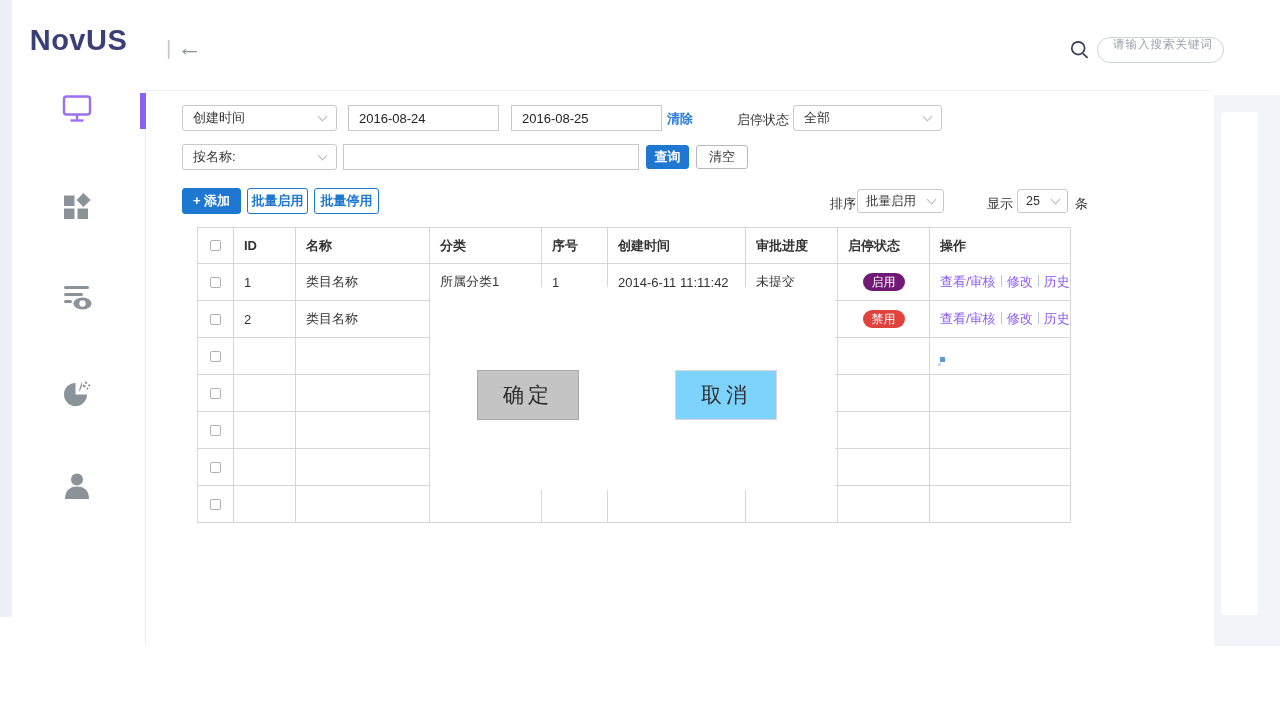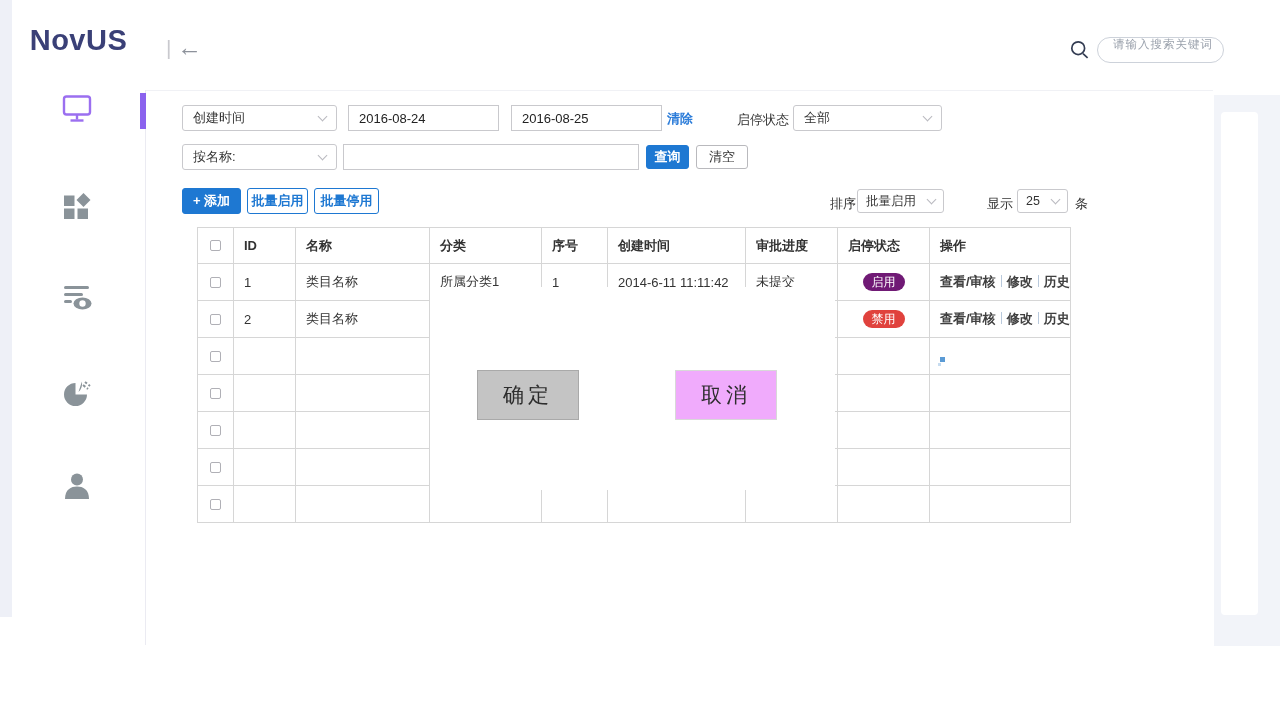--- a/index.html
+++ b/index.html
@@ -80,32 +80,32 @@
            overflow:hidden; white-space:nowrap; text-align:left; }
   thead tr { height:36px; }
   tbody tr { height:37px; }
   th { font-weight:700; }
   .col-check { padding:0; text-align:center; }
   .checkbox { width:11px; height:11px; border:1px solid #b0b0b6; border-radius:2px; margin:0 auto; cursor:pointer; background:#fff; }
   .cell-status { padding:0; text-align:center; }
   .badge { display:inline-block; padding:2.5px 9px; border-radius:10px; color:#fff; font-size:12px; line-height:13px; }
   .badge-green { background:#701a75; }
   .badge-red { background:#e0423d; }
-  .op a { color:#404040; font-weight:700; text-decoration:none; cursor:pointer; }
+  .op a { color:#8b5cf6; font-weight:400; text-decoration:none; cursor:pointer; }
   .op-sep { display:inline-block; width:1px; height:12px; background:#b9c9dc; margin:0 5px; vertical-align:-1px; }
   .artifact-dot { display:inline-block; position:relative; }
   .artifact-dot .d1 { position:absolute; left:0; top:-4px; width:5px; height:5px; background:#5b9bd5; }
   .artifact-dot .d2 { position:absolute; left:-2px; top:2px; width:3px; height:3px; background:#c7dcf0; }
 
   
   .modal { position:absolute; left:430px; top:287px; width:405px; height:203px; background:#fff; }
   .modal-btn { position:absolute; width:102px; height:50px; font-size:21px; display:flex;
                align-items:center; justify-content:center; cursor:pointer; letter-spacing:4px; }
   .modal-confirm { left:47px; top:83px; background:#c4c4c4; border:1px solid #a9a9a9; color:#2d2d2d; }
-  .modal-cancel { left:245px; top:83px; background:#f0abfc; border:1px solid #d8d8d8; color:#2d2d2d; }
+  .modal-cancel { left:245px; top:83px; background:#7dd3fc; border:1px solid #d8d8d8; color:#2d2d2d; }
 
   svg { display:block; }
 </style>
 </head>
 <body>
 
 <div class="page">
 
   <div class="left-strip"></div>
   <div class="sidebar-border"></div>

